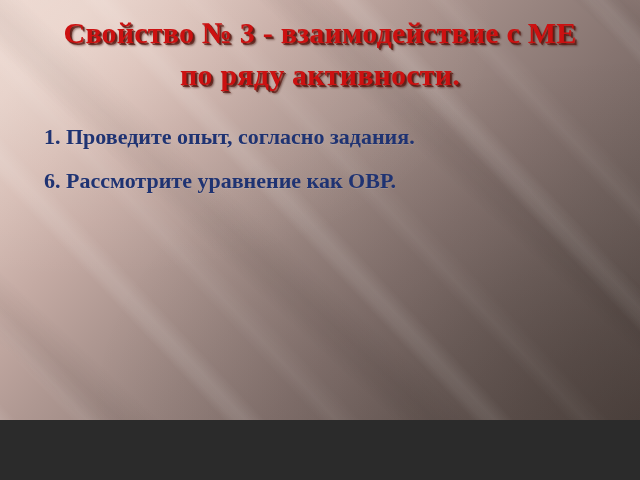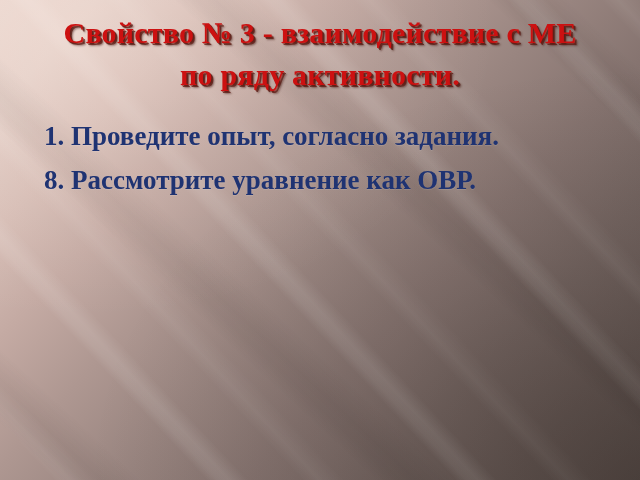--- a/index.html
+++ b/index.html
@@ -5,21 +5,21 @@
 <style>
   html, body {
     margin: 0;
     padding: 0;
     background: #2b2b2b;
   }
 
   .slide {
     position: relative;
     width: 640px;
-    height: 480px;
+    height: 420px;
     overflow: hidden;
     font-family: "Liberation Serif", "DejaVu Serif", serif;
     background-color: #6b5e57;
   }
 
   
   .bg-base {
     position: absolute;
     inset: 0;
     background:
@@ -119,21 +119,21 @@
   .body {
     position: absolute;
     top: 120px;
     left: 44px;
     right: 28px;
   }
 
   .item {
     color: #1f3372;
     font-weight: bold;
-    font-size: 27px;
+    font-size: 22px;
     line-height: 33px;
     padding-left: 22px;
     text-indent: -22px;
     text-shadow: 0 1px 0 rgba(255,255,255,0.10);
   }
 
   .item-1 { margin: 0 0 0 0; }
   .item-2 { margin: 64px 0 0 0; }
   .item-3 { margin: 11px 0 0 0; }
 </style>
@@ -150,18 +150,18 @@
   <div class="content">
 
     <div class="title">Свойство № 3 -  взаимодействие с МЕ
 по ряду активности.</div>
 
     <div class="body">
 
       <p class="item item-1">1. Проведите опыт, согласно задания.</p>
 
 
-      <p class="item item-3">8. Рассмотрите уравнение как ОВР.</p>
+      <p class="item item-3">6. Рассмотрите уравнение как ОВР.</p>
 
     </div>
 
   </div>
 </div>
 
 </body></html>

